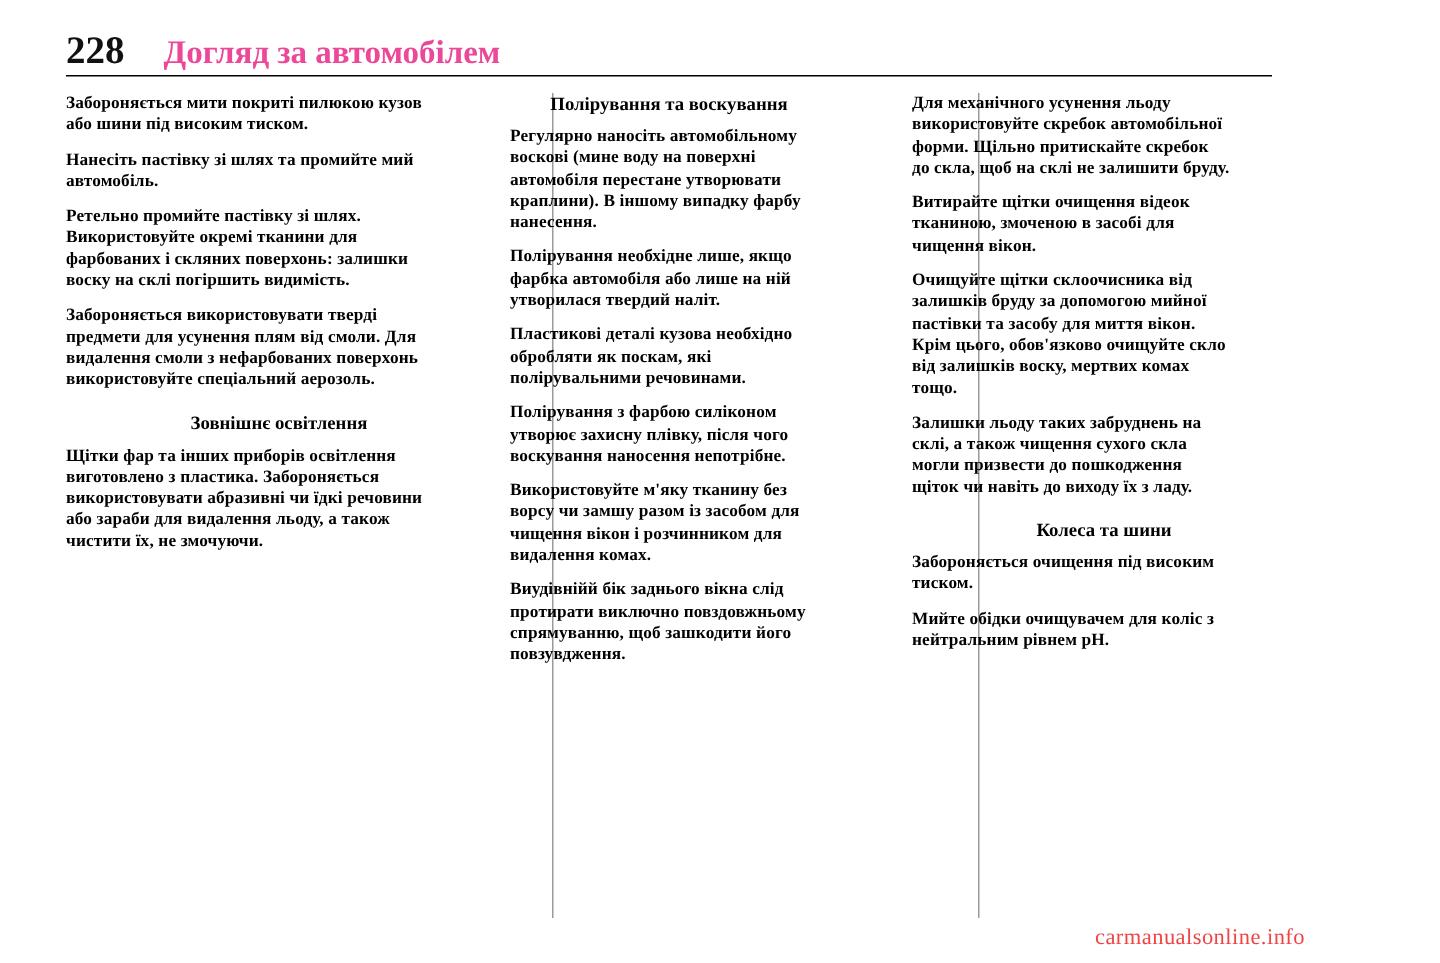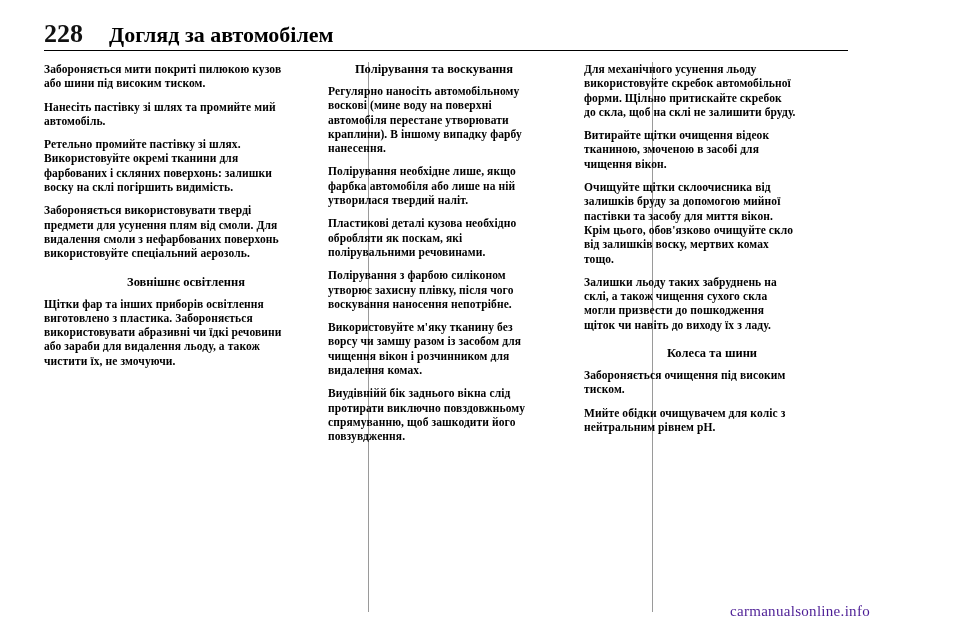--- a/index.html
+++ b/index.html
@@ -36,38 +36,38 @@
     letter-spacing: 0px;
     line-height: 28px;
     color: #111;
     margin-right: 26px;
   }
   .header .chapter {
     font-family: "Liberation Serif", serif;
     font-weight: bold;
     font-size: 22px;
     line-height: 26px;
-    color: #000000;
+    color: #ec4899;
   }
   .rule {
     position: absolute;
     left: 44px;
     right: 44px;
     top: 50px;
     border-top: 1px solid #000;
     height: 0;
   }
   .columns {
     position: absolute;
     top: 62px;
     left: 44px;
     right: 44px;
     bottom: 30px;
     display: flex;
-    gap: 0;
+    gap: 12px;
   }
   .col {
     width: 256px;
     box-sizing: border-box;
     position: relative;
     padding-right: 16px;
   }
   .col + .col {
     padding-left: 28px;
   }
@@ -100,24 +100,24 @@
     font-size: 11.5px;
     line-height: 14.3px;
     margin: 0 0 9px 0;
     text-align: left;
     color: #000;
     letter-spacing: 0.1px;
   }
   .watermark {
     position: absolute;
     right: 22px;
-    bottom: 22px;
+    bottom: 8px;
     font-family: "Liberation Serif", serif;
     font-size: 15px;
-    color: #4c1d95;
+    color: #ef4444;
     letter-spacing: 0.3px;
   }
 </style>
 </head>
 <body>
 
 <div class="page">
 
   <div class="header">
     <span class="pagenum">228</span>

